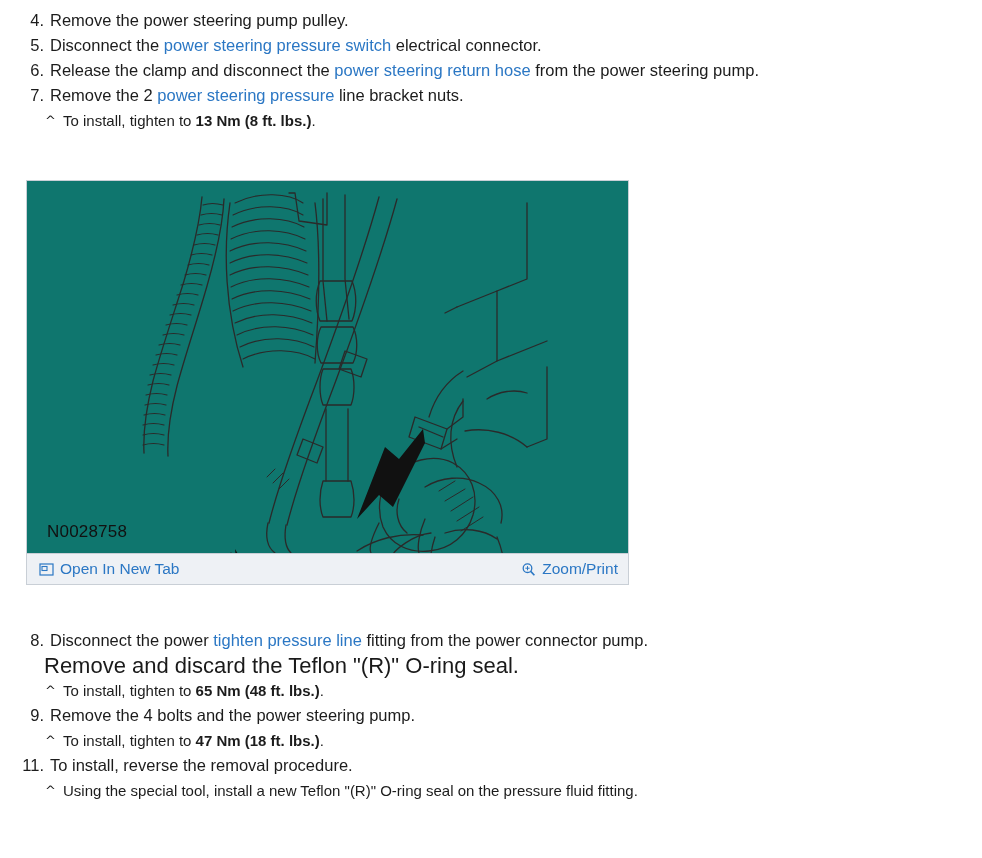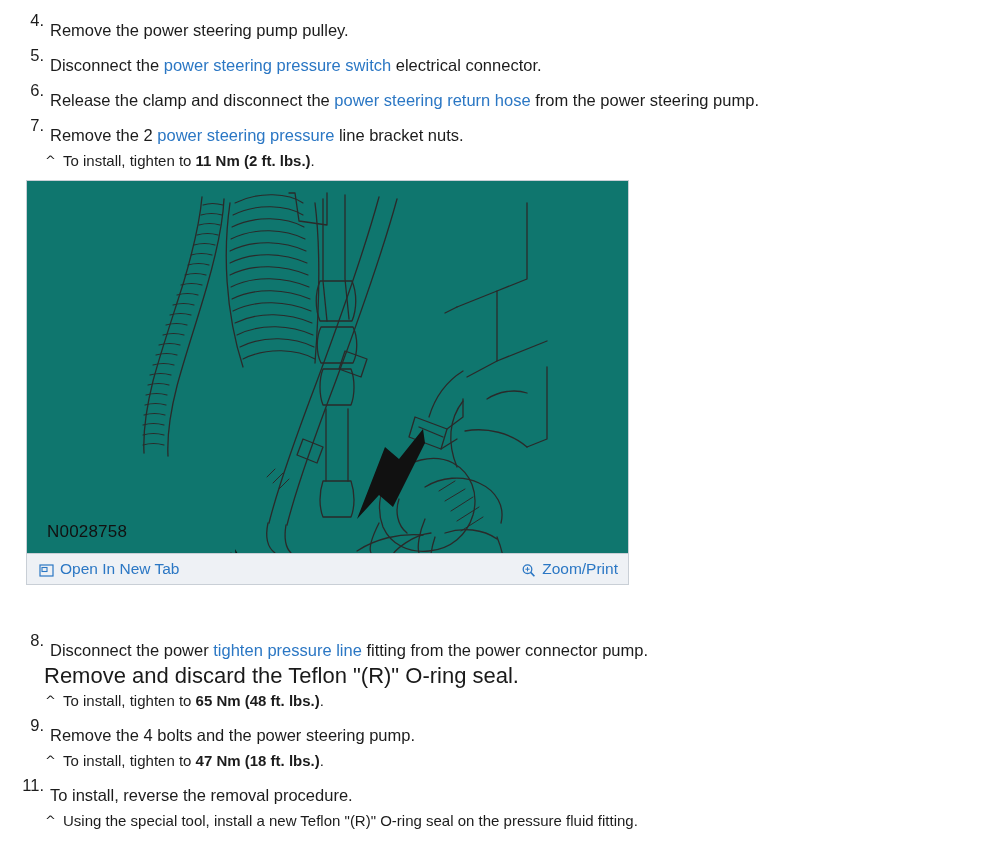--- a/index.html
+++ b/index.html
@@ -31,21 +31,20 @@
   }
   .step .num {
     width: 44px;
     text-align: right;
     padding-right: 6px;
     flex: 0 0 auto;
     white-space: nowrap;
   }
   .step .txt {
     flex: 1 1 auto;
-    margin-top: 10px;
   }
   .sub {
     display: flex;
     align-items: flex-start;
     font-size: 15px;
     line-height: 25px;
     color: #1c1c1c;
   }
   .sub .caret {
     width: 56px;
@@ -109,21 +108,21 @@
     background: #eef1f5;
     border-top: 1px solid #c9cfd6;
     display: flex;
     align-items: center;
     justify-content: space-between;
     padding: 0 10px 0 12px;
     box-sizing: border-box;
   }
   .bar-btn {
     display: flex;
-    align-items: flex-end;
+    align-items: center;
     gap: 6px;
     color: #2b77c4;
     font-size: 15.5px;
     cursor: pointer;
   }
   .bar-btn svg { display: block; }
 
   .lower {
     position: absolute;
     left: 0;
@@ -149,21 +148,21 @@
       <div class="step">
         <span class="num">6.</span>
         <span class="txt"><span>Release the clamp and disconnect the </span><a class="link" href="#">power steering return hose</a><span> from the power steering pump.</span></span>
       </div>
       <div class="step">
         <span class="num">7.</span>
         <span class="txt"><span>Remove the 2 </span><a class="link" href="#">power steering pressure</a><span> line bracket nuts.</span></span>
       </div>
       <div class="sub">
         <span class="caret">^</span>
-        <span class="txt2"><span>To install, tighten to </span><b>11 Nm (2 ft. lbs.)</b><span>.</span></span>
+        <span class="txt2"><span>To install, tighten to </span><b>13 Nm (8 ft. lbs.)</b><span>.</span></span>
       </div>
     </div>
 
   <div class="figure-wrap">
     <div class="figure-canvas">
       <svg width="601" height="373" viewBox="0 0 601 373">
         <g fill="none" stroke="#2a2a2a" stroke-width="1.3" stroke-linecap="round" stroke-linejoin="round">
 
           <path d="M197 18 C 196 40 190 70 180 105 C 170 140 158 175 150 205 C 143 232 140 255 141 275"></path>
           <path d="M175 16 C 173 38 167 66 157 100 C 146 135 134 170 126 200 C 119 228 116 252 117 272"></path>

